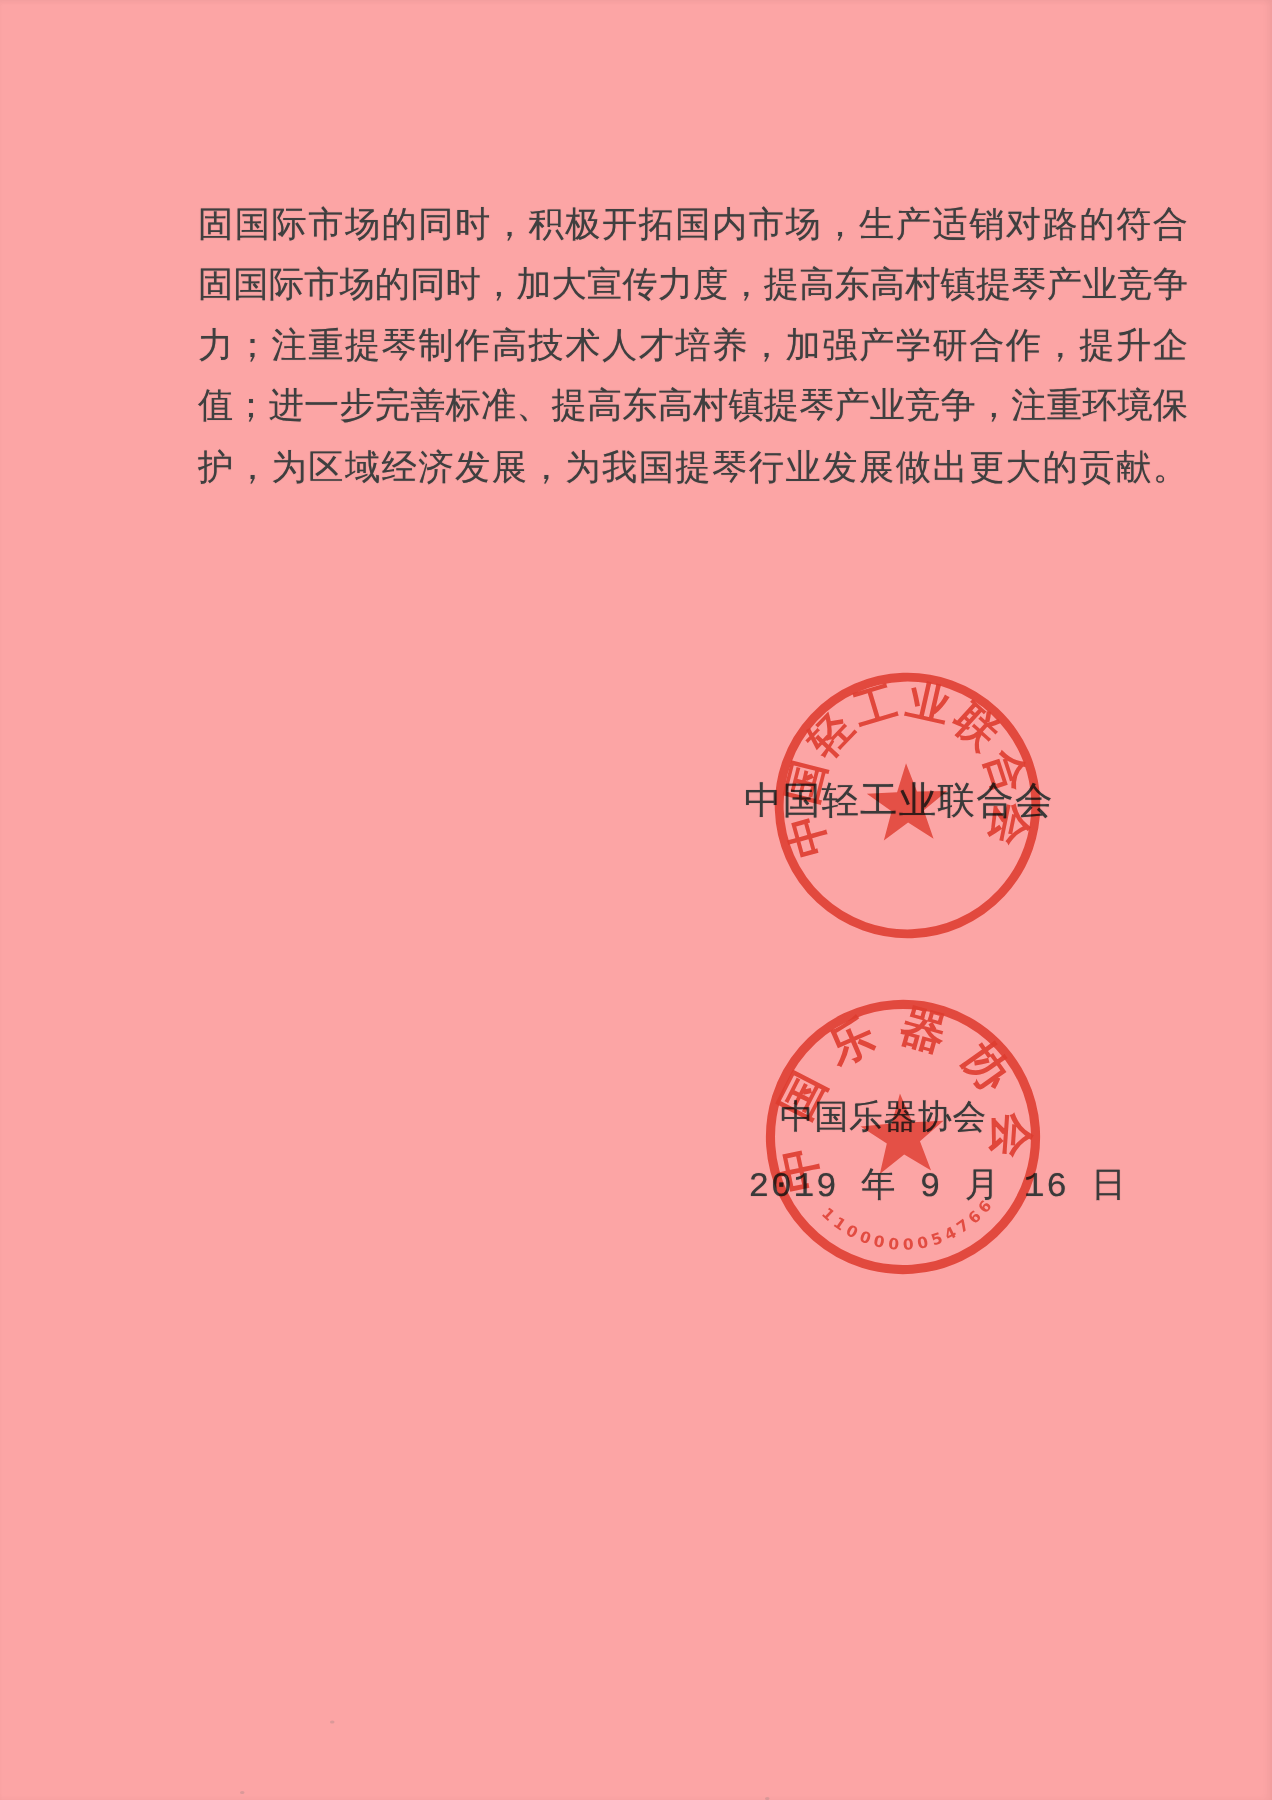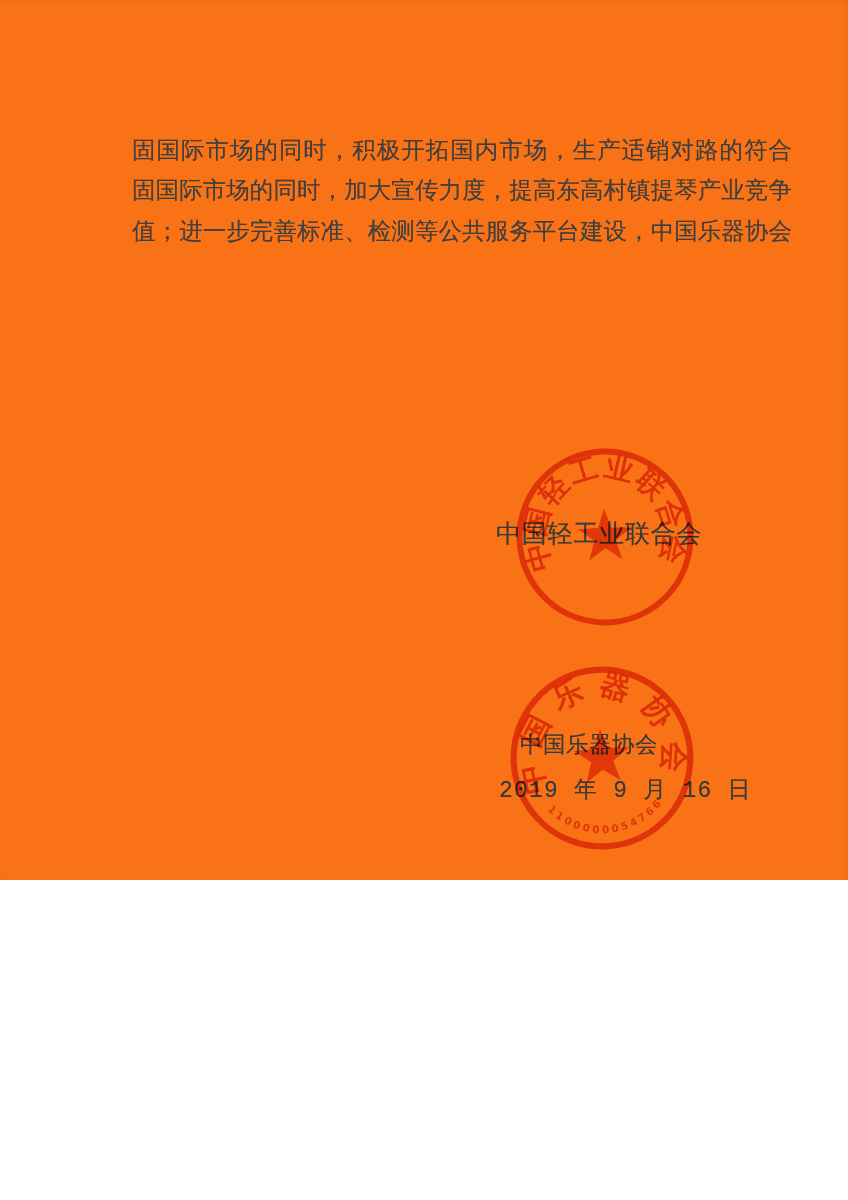--- a/index.html
+++ b/index.html
@@ -1,19 +1,19 @@
 <!DOCTYPE html>
 <html><head>
 <meta charset="utf-8">
 <style>
   html,body{margin:0;padding:0;background:#ffffff;}
   .page{
     position:relative;
-    width:848px;height:880px;
-    background:#f97316;
+    width:848px;height:1200px;
+    background:#fca5a5;
     overflow:hidden;
     font-family:"Liberation Serif","DejaVu Serif",serif;
     box-shadow:inset -3px 0 4px rgba(0,0,0,0.04), inset 0 2px 3px rgba(0,0,0,0.02);
   }
   
   .text-block{
     position:absolute;
     left:132px;top:130px;width:660px;
     color:#3f3f3f;
   }
@@ -53,21 +53,23 @@
   .speck{position:absolute;background:rgba(120,120,120,0.25);border-radius:50%;}
 </style>
 </head>
 <body>
 
 <div class="page">
 
   <div class="text-block">
     <span class="text-line">固国际市场的同时，积极开拓国内市场，生产适销对路的符合</span>
     <span class="text-line">固国际市场的同时，加大宣传力度，提高东高村镇提琴产业竞争</span>
-    <span class="text-line">值；进一步完善标准、检测等公共服务平台建设，中国乐器协会</span>
+    <span class="text-line">力；注重提琴制作高技术人才培养，加强产学研合作，提升企</span>
+    <span class="text-line">值；进一步完善标准、提高东高村镇提琴产业竞争，注重环境保</span>
+    <span class="text-line">护，为区域经济发展，为我国提琴行业发展做出更大的贡献。</span>
   </div>
 
   <div class="printed org-1">中国轻工业联合会</div>
 
   <svg class="stamp stamp-1" viewBox="0 0 200 200" xmlns="http://www.w3.org/2000/svg">
     <defs>
       <path id="arc-top-1" d="M 40.18 127.9 A 66 66 0 1 1 159.82 127.9" fill="none"></path>
     </defs>
     <circle class="seal-ring" cx="100" cy="100" r="94" stroke="#df4f3a"></circle>
     <polygon class="seal-star" fill="#df4f3a" points="100,69 92.71,89.97 70.52,90.42 88.21,103.83 81.78,125.08 100,112.4 118.22,125.08 111.79,103.83 129.48,90.42 107.29,89.97"></polygon>

